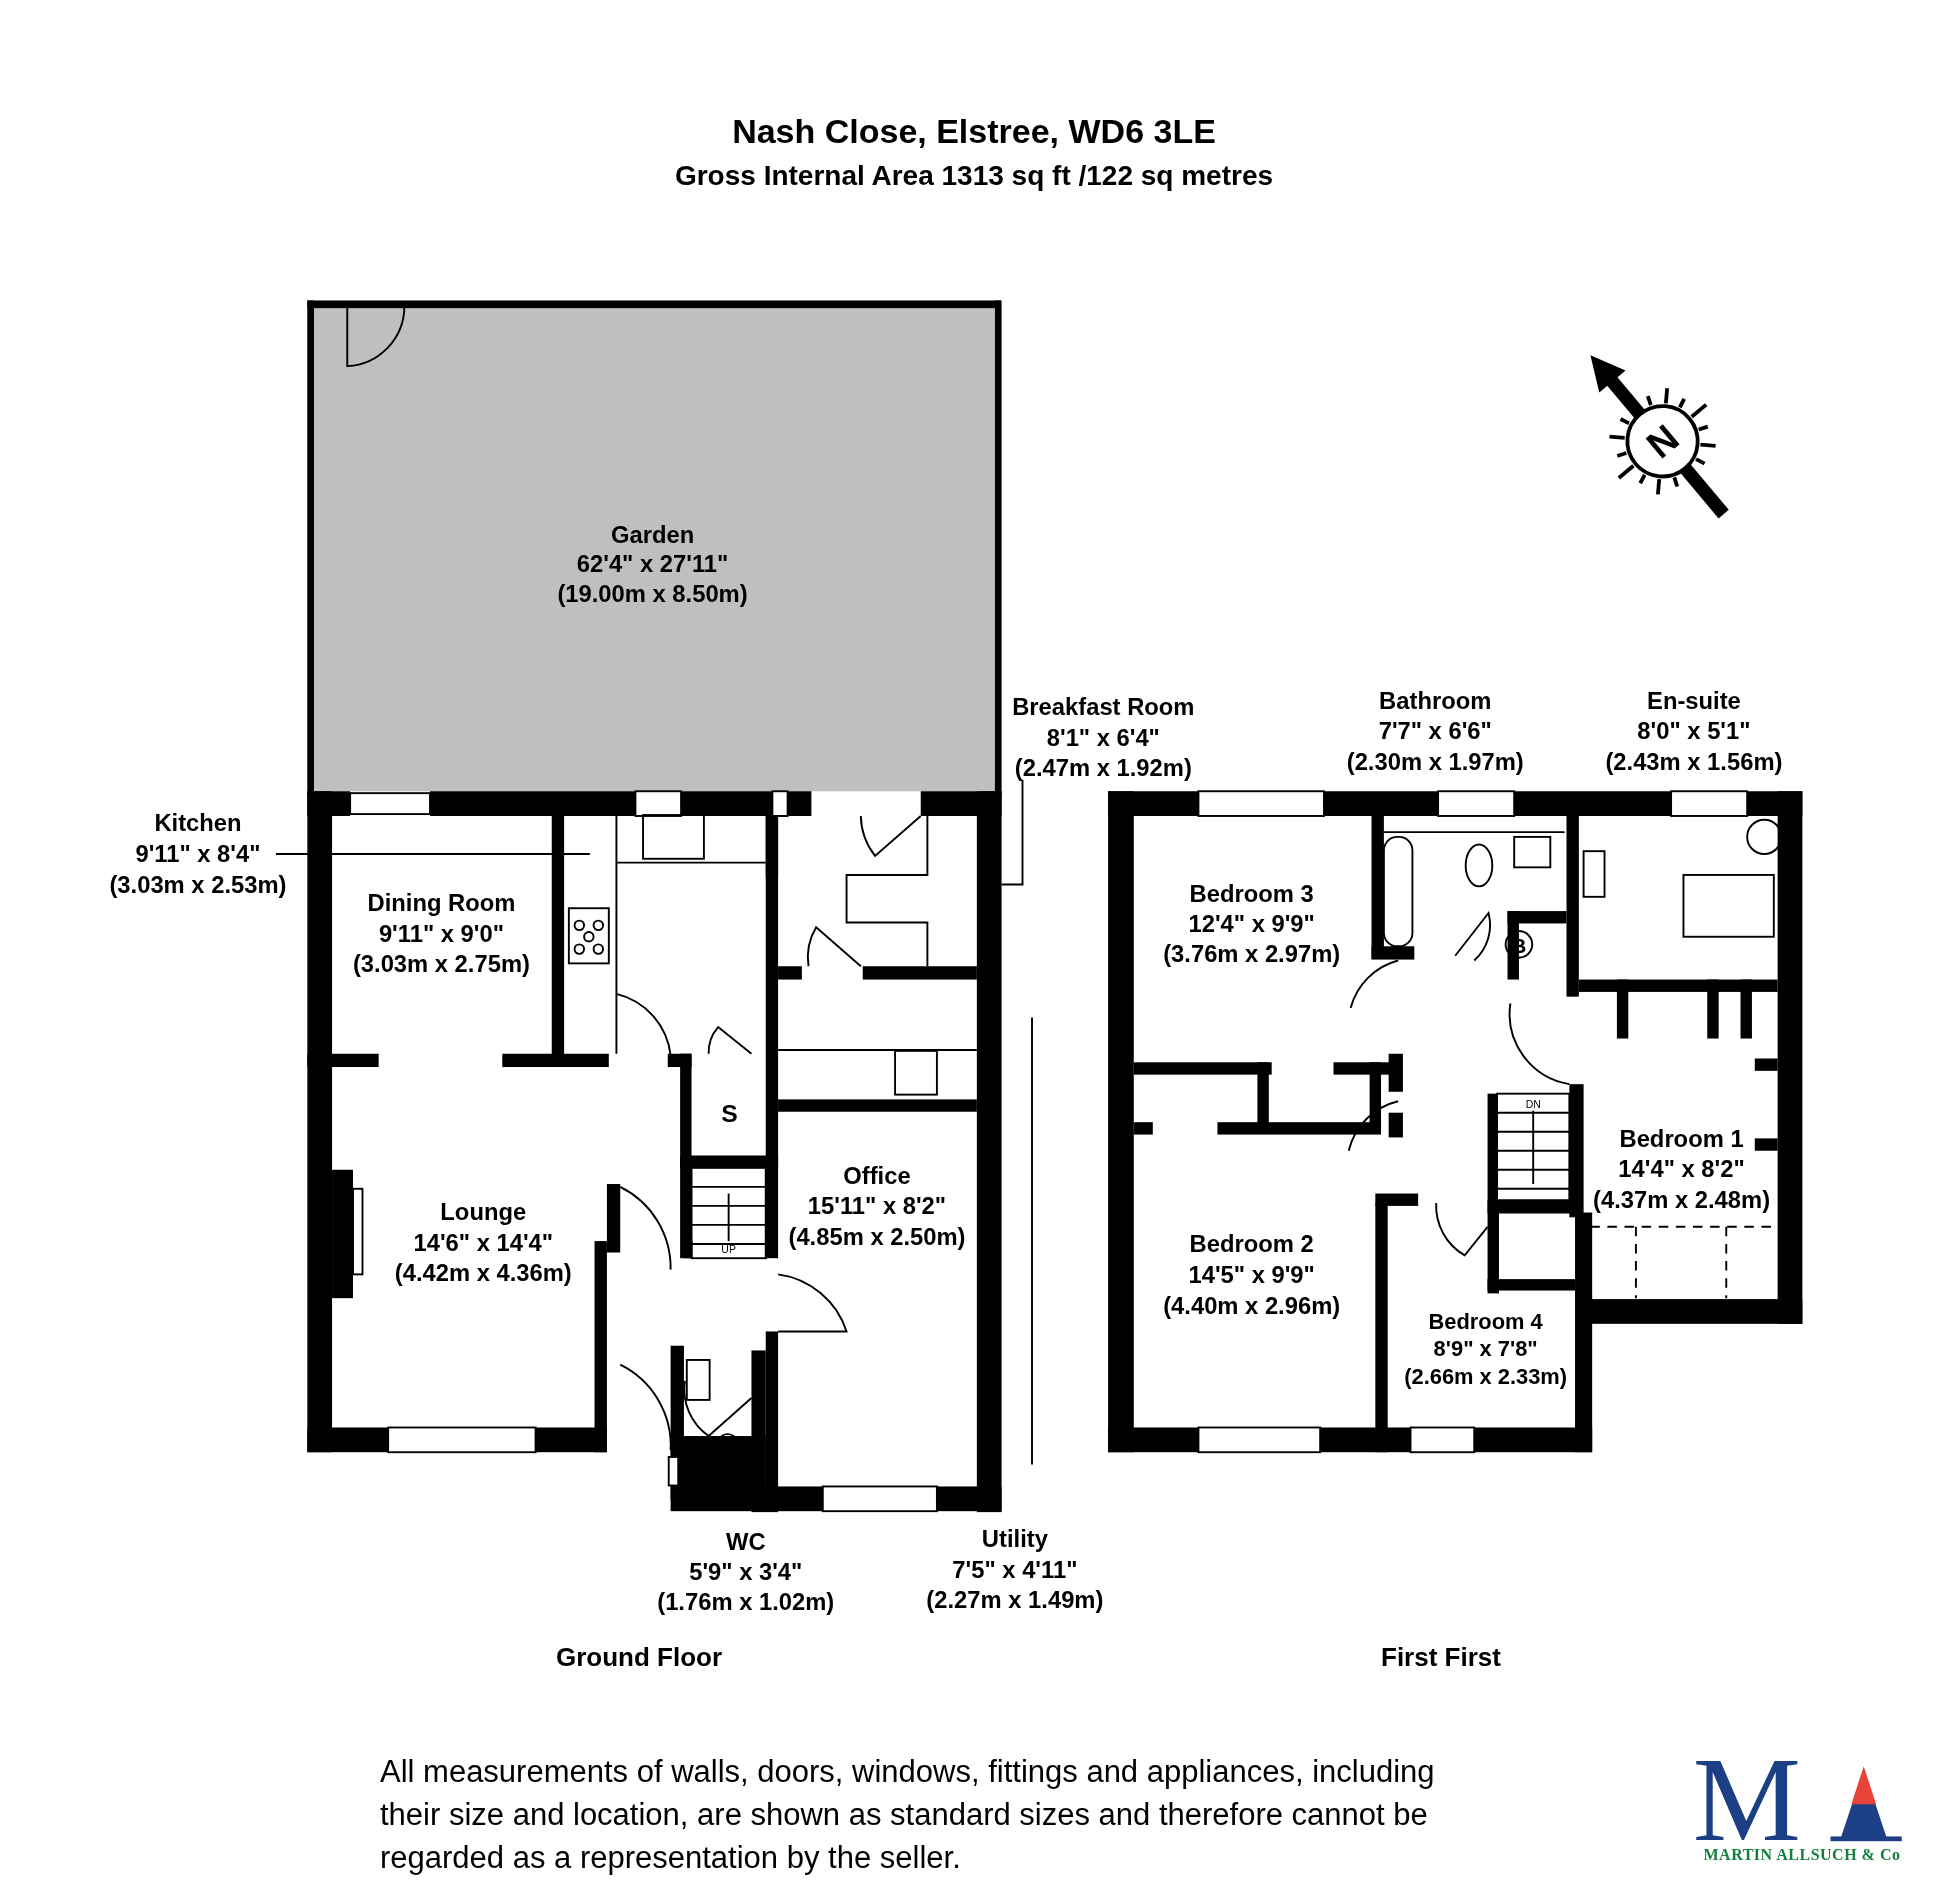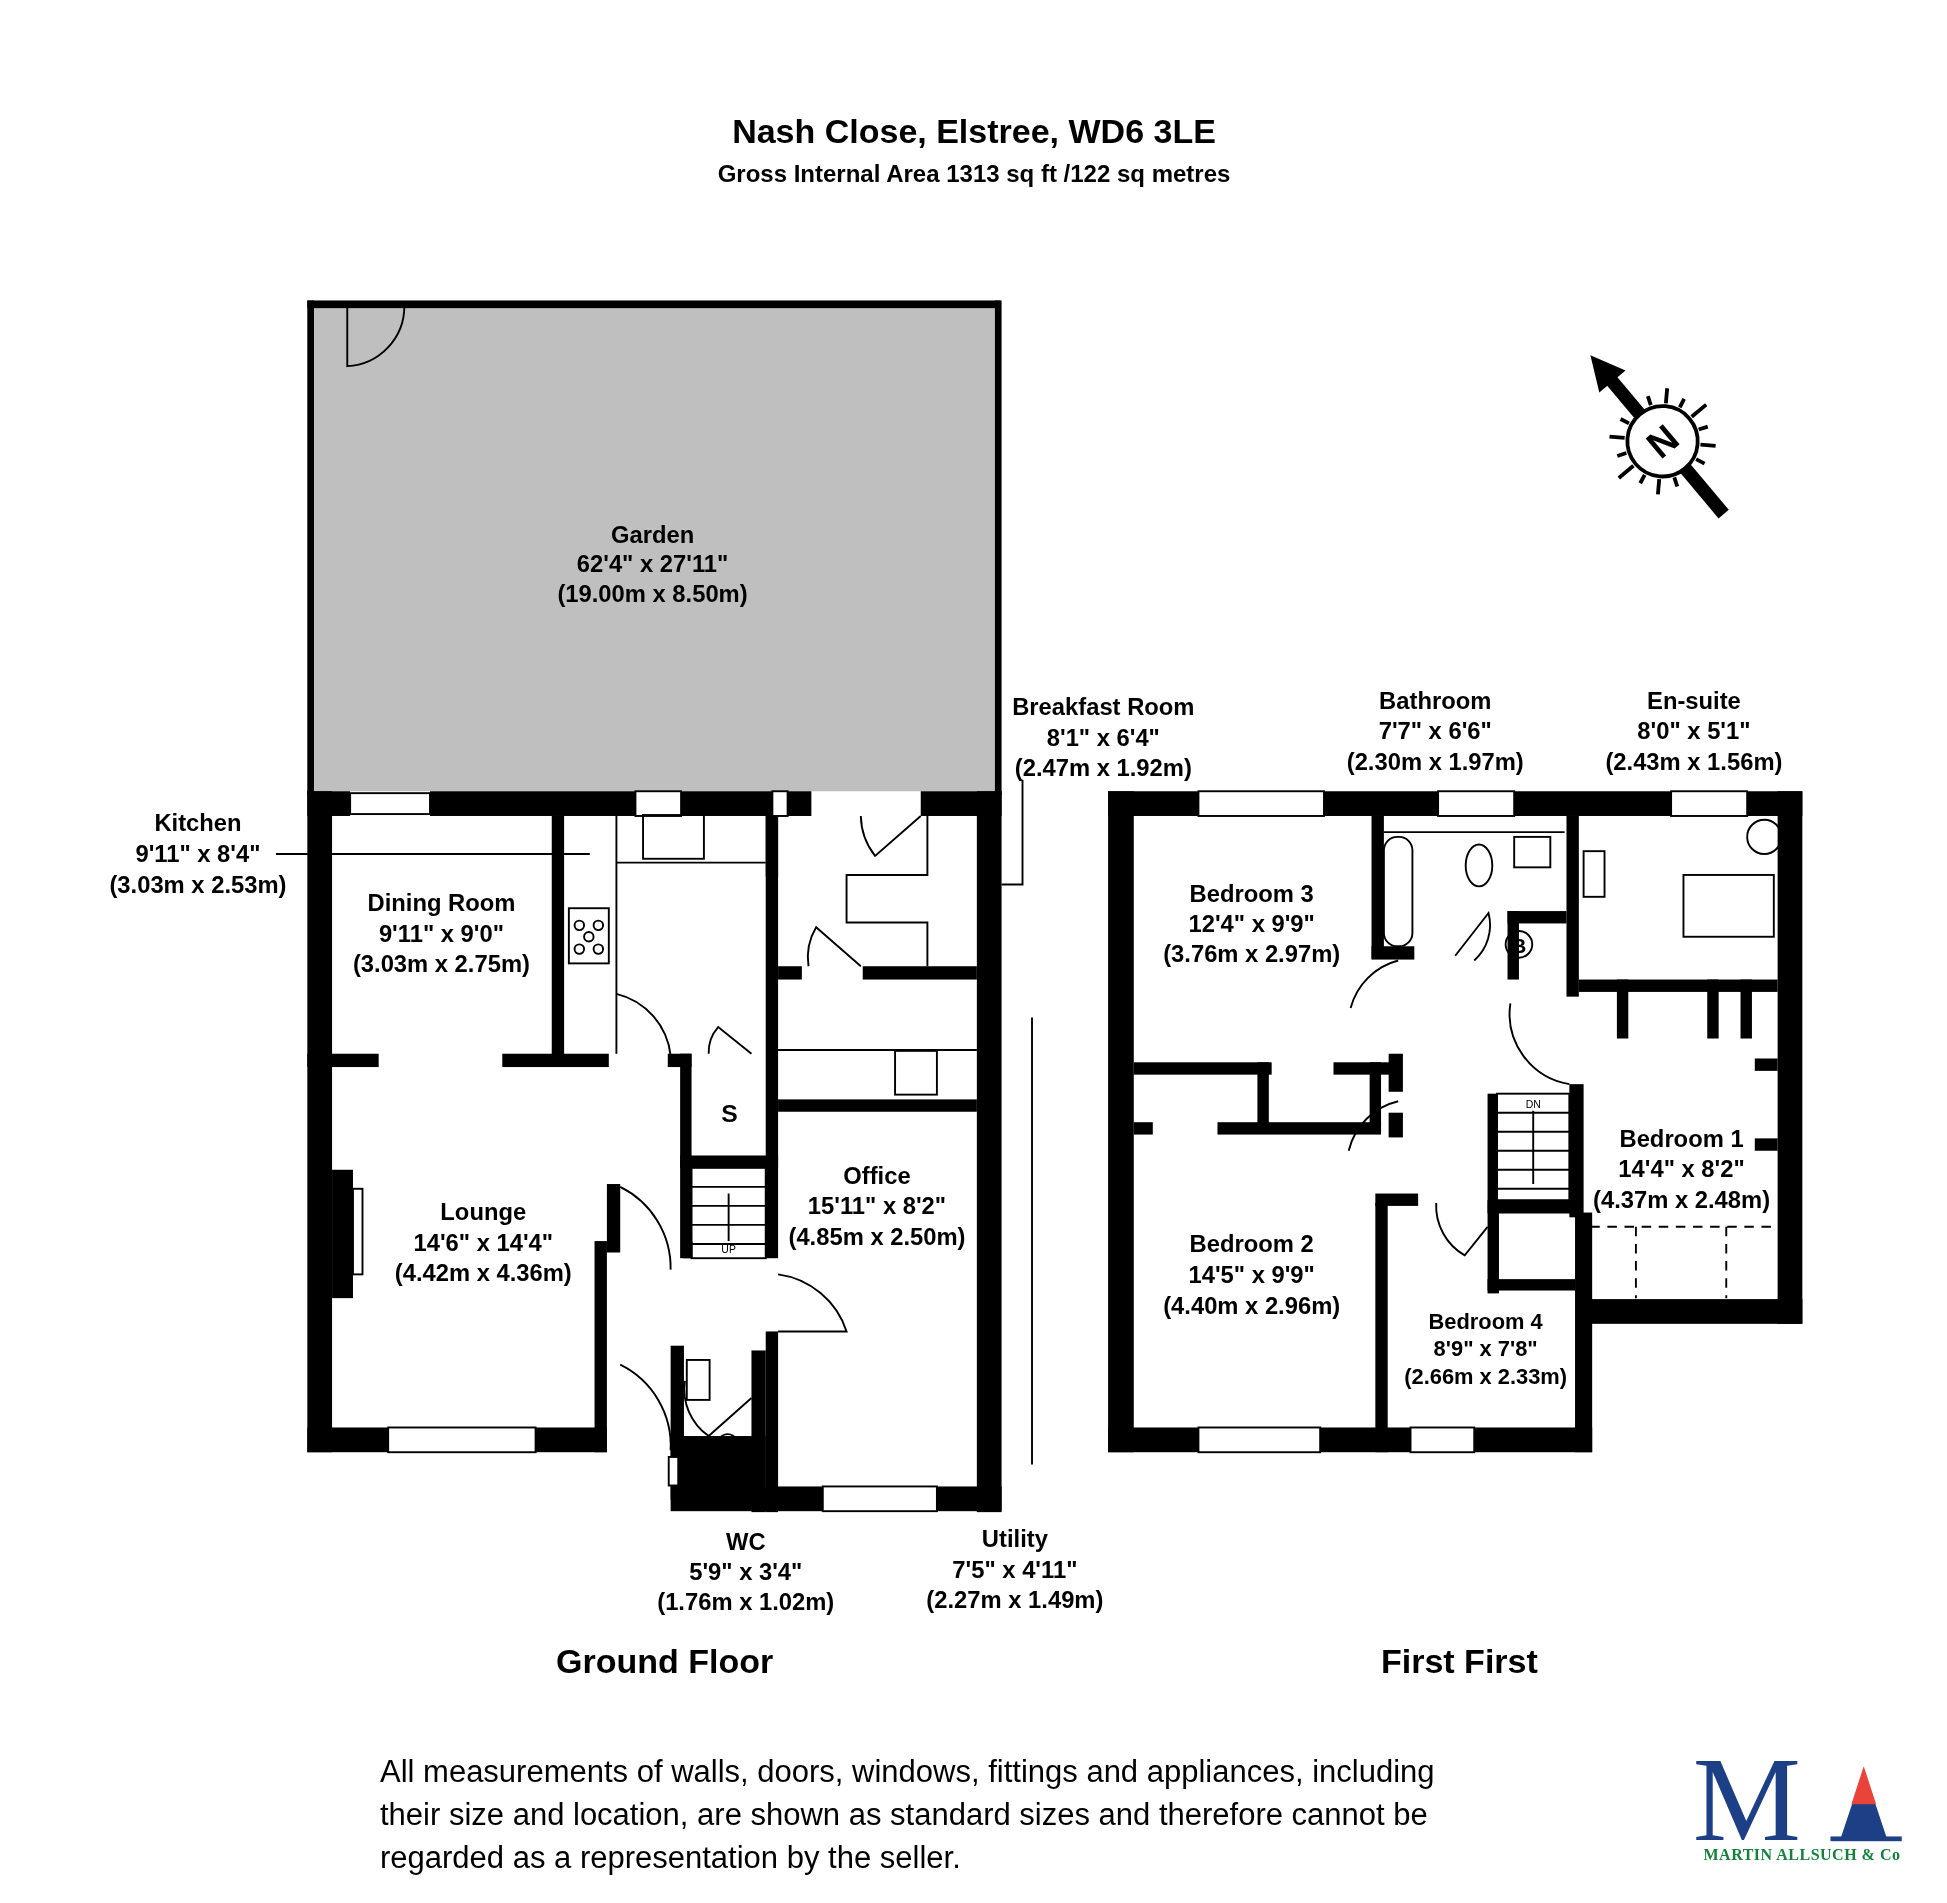--- a/index.html
+++ b/index.html
@@ -1,25 +1,25 @@
 <!DOCTYPE html>
 <html style="font-size:15px"><head>
 <meta charset="utf-8">
 <style>
   html, body { margin: 0; padding: 0; background: #ffffff; }
   body { width: 1948px; height: 1903px; position: relative; overflow: hidden;
          font-family: "Liberation Sans", "DejaVu Sans", sans-serif; color: #000; }
   .title { position: absolute; left: 0; width: 1948px; text-align: center; font-weight: bold; }
   #t1 { top: 112px; font-size: 34px; }
-  #t2 { top: 160px; font-size: 24px; }
+  #t2 { top: 160px; font-size: 28px; }
   svg#plan { position: absolute; left: 0; top: 0; }
   .lbl { font-family: "Liberation Sans", "DejaVu Sans", sans-serif; font-weight: bold; text-anchor: middle; fill: #000; }
   .lbl-s { font-size: 23px; }
   .lbl-m { font-size: 25px; }
-  .floor-label { position: absolute; top: 1642px; font-size: 34px; font-weight: bold; }
+  .floor-label { position: absolute; top: 1642px; font-size: 26px; font-weight: bold; }
   .disclaimer { position: absolute; left: 380px; width: 1236px; top: 1750px; text-align: left;
                 font-size: 31px; line-height: 43px; font-family: "Liberation Sans", sans-serif; }
   .logo { position: absolute; left: 1688px; top: 1745px; width: 228px; height: 128px; }
   .logo-text { position: absolute; left: 0; top: 101px; width: 228px; text-align: center;
                font-family: "Liberation Serif", "DejaVu Serif", serif; font-weight: bold;
                font-size: 16px; color: #15803d; letter-spacing: 0.5px; white-space: nowrap; }
   .wall { fill: #000; }
   .thin { stroke: #000; stroke-width: 2; fill: none; }
   .win { fill: #fff; stroke: #000; stroke-width: 2; }
 </style>

